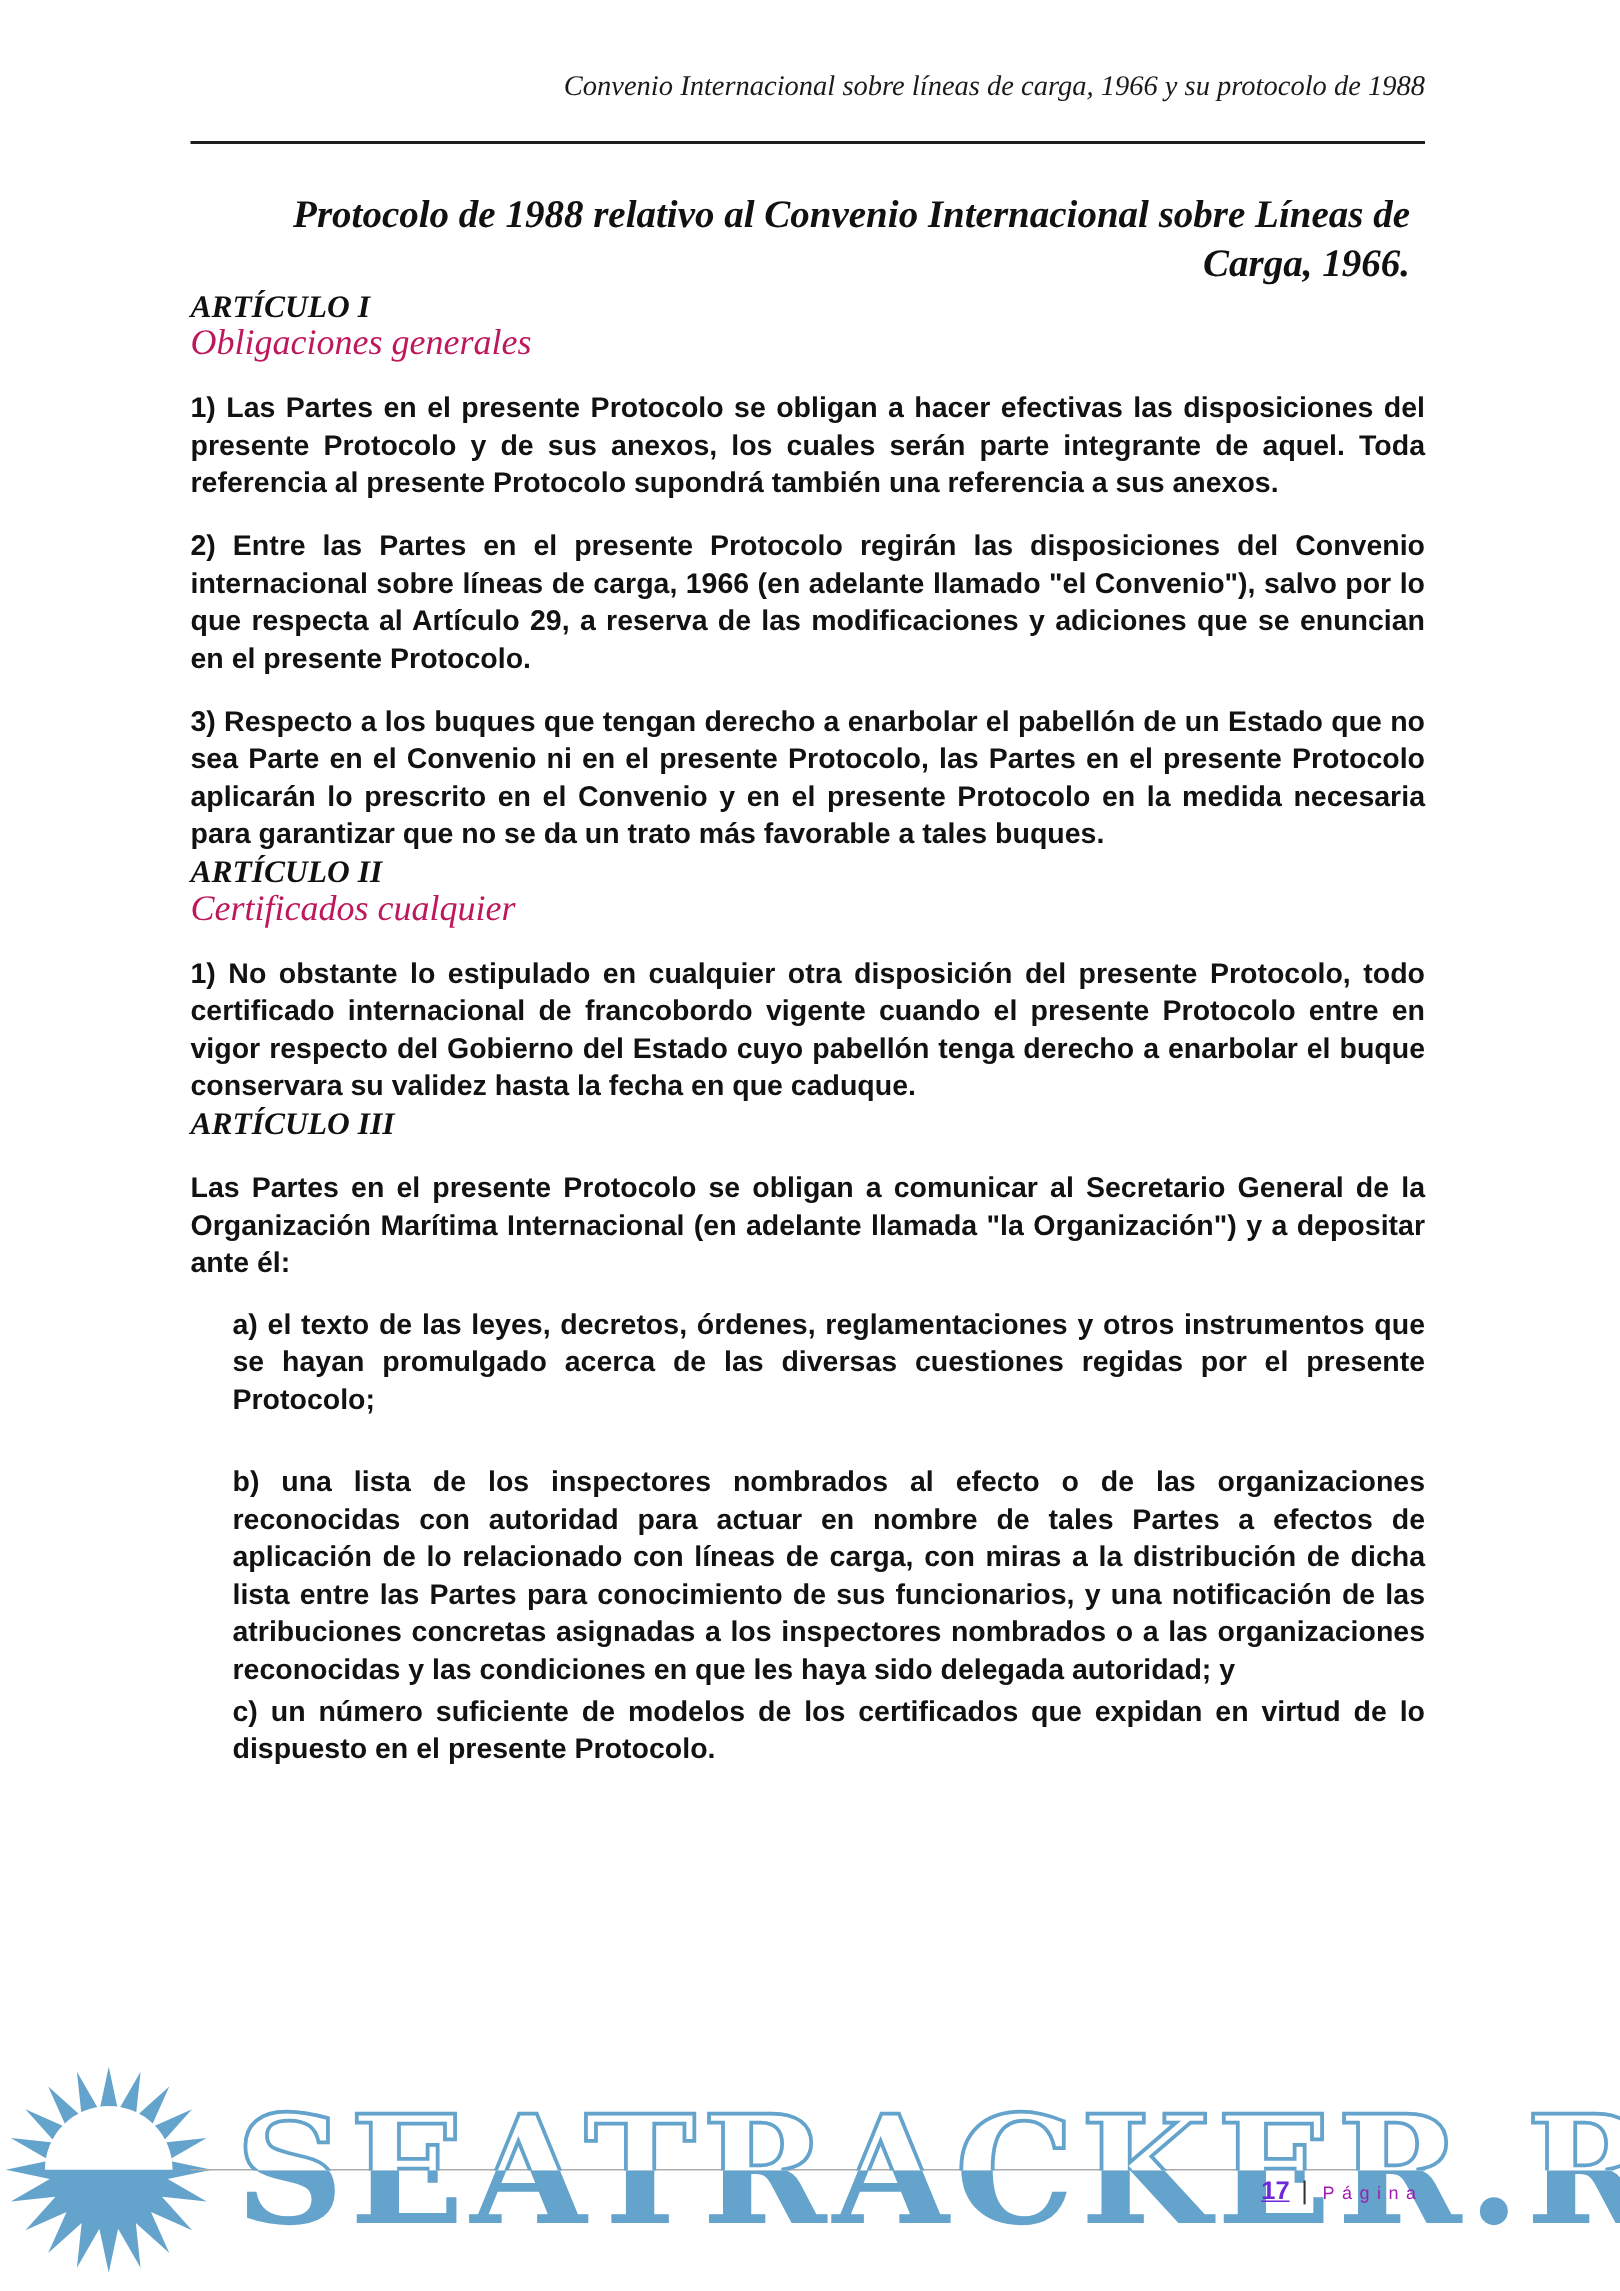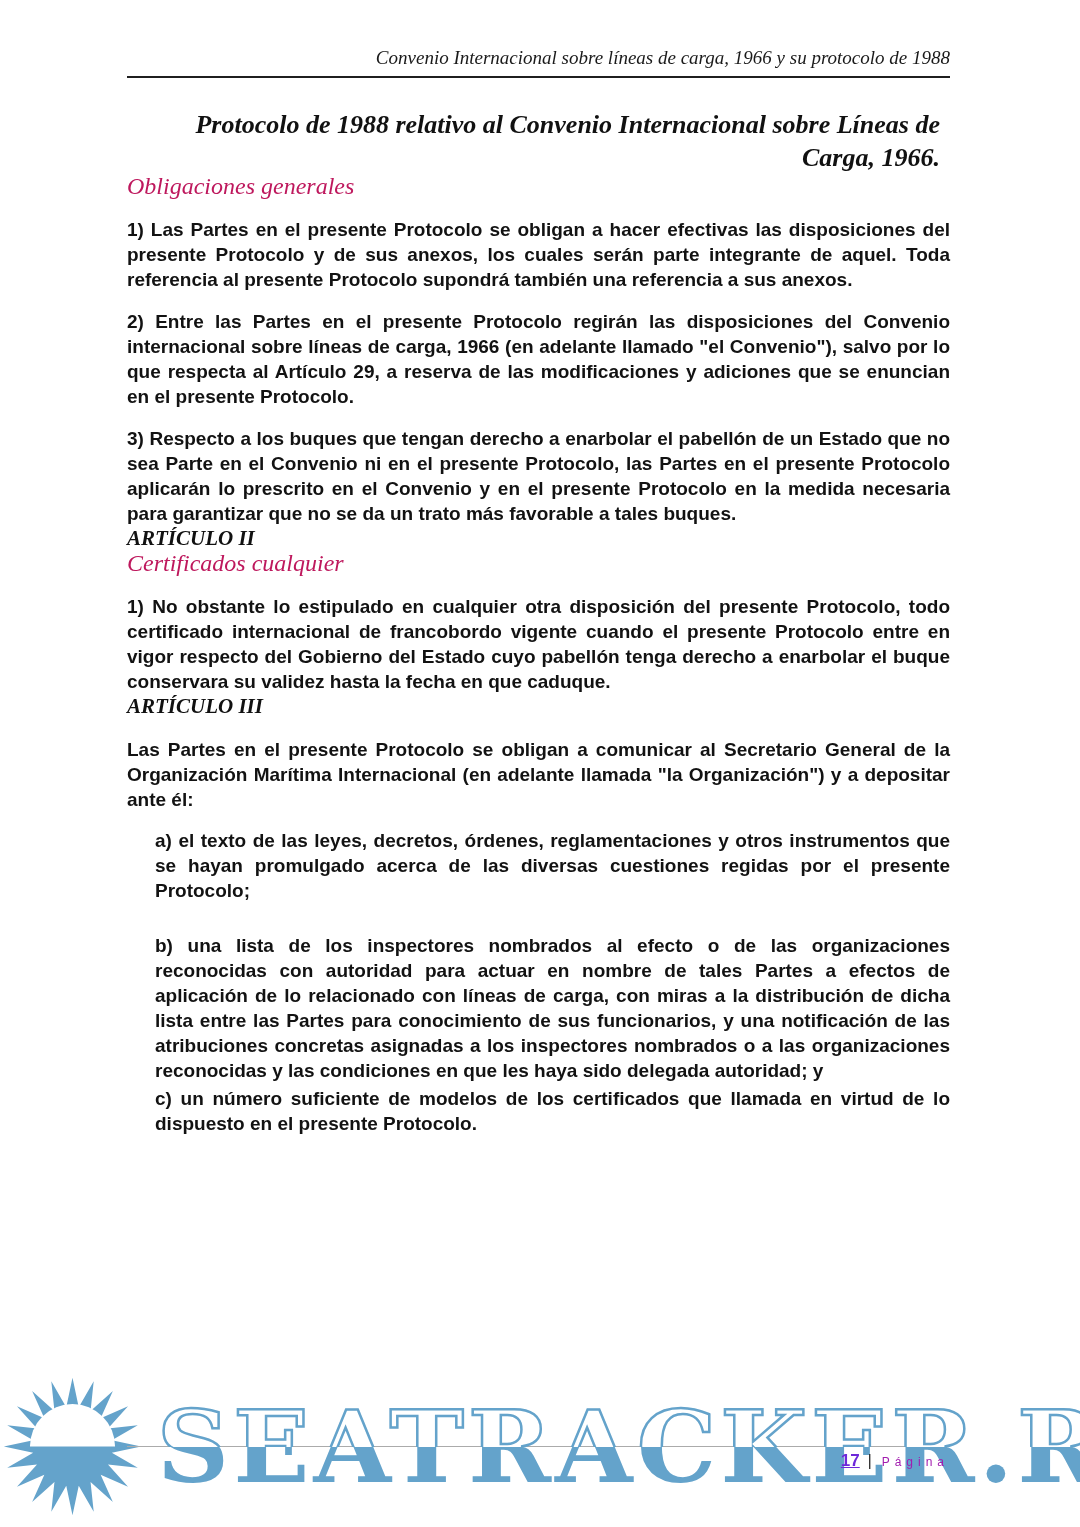--- a/index.html
+++ b/index.html
@@ -13,21 +13,21 @@
   }
   .content {
     padding: 47px 130px 0 127px;
   }
   .running-header {
     font-family: "Liberation Serif", serif;
     font-style: italic;
     font-size: 19px;
     color: #1a1a1a;
     text-align: right;
-    padding-bottom: 7px;
+    padding-bottom: 25px;
     border-bottom: 2px solid #1f1f1f;
   }
   .doc-title {
     font-family: "Liberation Serif", serif;
     font-style: italic;
     font-weight: bold;
     font-size: 26px;
     line-height: 33px;
     text-align: right;
     margin: 30px 10px 0 10px;
@@ -116,39 +116,40 @@
 </head>
 <body>
 
 <div class="content">
 
   <div class="running-header">Convenio Internacional sobre líneas de carga, 1966 y su protocolo de 1988</div>
 
   <h1 class="doc-title">Protocolo de 1988 relativo al Convenio Internacional sobre Líneas de Carga, 1966.</h1>
 
   <section>
+    <h2 class="article-heading mt-sec-first">ARTÍCULO I</h2>
     <h3 class="article-subheading">Obligaciones generales</h3>
     <p class="body first">1) Las Partes en el presente Protocolo se obligan a hacer efectivas las disposiciones del presente Protocolo y de sus anexos, los cuales serán parte integrante de aquel. Toda referencia al presente Protocolo supondrá también una referencia a sus anexos.</p>
     <p class="body">2) Entre las Partes en el presente Protocolo regirán las disposiciones del Convenio internacional sobre líneas de carga, 1966 (en adelante llamado "el Convenio"), salvo por lo que respecta al Artículo 29, a reserva de las modificaciones y adiciones que se enuncian en el presente Protocolo.</p>
     <p class="body">3) Respecto a los buques que tengan derecho a enarbolar el pabellón de un Estado que no sea Parte en el Convenio ni en el presente Protocolo, las Partes en el presente Protocolo aplicarán lo prescrito en el Convenio y en el presente Protocolo en la medida necesaria para garantizar que no se da un trato más favorable a tales buques.</p>
   </section>
 
   <section>
     <h2 class="article-heading mt-sec">ARTÍCULO II</h2>
     <h3 class="article-subheading">Certificados cualquier</h3>
     <p class="body first">1) No obstante lo estipulado en cualquier otra disposición del presente Protocolo, todo certificado internacional de francobordo vigente cuando el presente Protocolo entre en vigor respecto del Gobierno del Estado cuyo pabellón tenga derecho a enarbolar el buque conservara su validez hasta la fecha en que caduque.</p>
   </section>
 
   <section>
     <h2 class="article-heading mt-sec">ARTÍCULO III</h2>
     <p class="body first">Las Partes en el presente Protocolo se obligan a comunicar al Secretario General de la Organización Marítima Internacional (en adelante llamada "la Organización") y a depositar ante él:</p>
     <div class="items">
       <p class="body item-a">a) el texto de las leyes, decretos, órdenes, reglamentaciones y otros instrumentos que se hayan promulgado acerca de las diversas cuestiones regidas por el presente Protocolo;</p>
       <p class="body item-b">b) una lista de los inspectores nombrados al efecto o de las organizaciones reconocidas con autoridad para actuar en nombre de tales Partes a efectos de aplicación de lo relacionado con líneas de carga, con miras a la distribución de dicha lista entre las Partes para conocimiento de sus funcionarios, y una notificación de las atribuciones concretas asignadas a los inspectores nombrados o a las organizaciones reconocidas y las condiciones en que les haya sido delegada autoridad; y</p>
-      <p class="body item-c">c) un número suficiente de modelos de los certificados que llamada en virtud de lo dispuesto en el presente Protocolo.</p>
+      <p class="body item-c">c) un número suficiente de modelos de los certificados que expidan en virtud de lo dispuesto en el presente Protocolo.</p>
     </div>
   </section>
 
 </div>
 
 <svg class="wm-sun" viewBox="0 0 220 220" xmlns="http://www.w3.org/2000/svg" aria-hidden="true">
   <polygon fill="#64a3cb" points="210,110 167.3,119.1 205.1,140.9 161.7,136.3 190.9,168.8 151,151 168.8,190.9 136.3,161.7 140.9,205.1 119.1,167.3 110,210 100.9,167.3 79.1,205.1 83.7,161.7 51.2,190.9 69,151 29.1,168.8 58.3,136.3 14.9,140.9 52.7,119.1 10,110 52.7,100.9 14.9,79.1 58.3,83.7 29.1,51.2 69,69 51.2,29.1 83.7,58.3 79.1,14.9 100.9,52.7 110,10 119.1,52.7 140.9,14.9 136.3,58.3 168.8,29.1 151,69 190.9,51.2 161.7,83.7 205.1,79.1 167.3,100.9"></polygon>
   <path d="M 48 110 A 62 62 0 0 1 172 110 Z" fill="#ffffff"></path>
 </svg>
 

